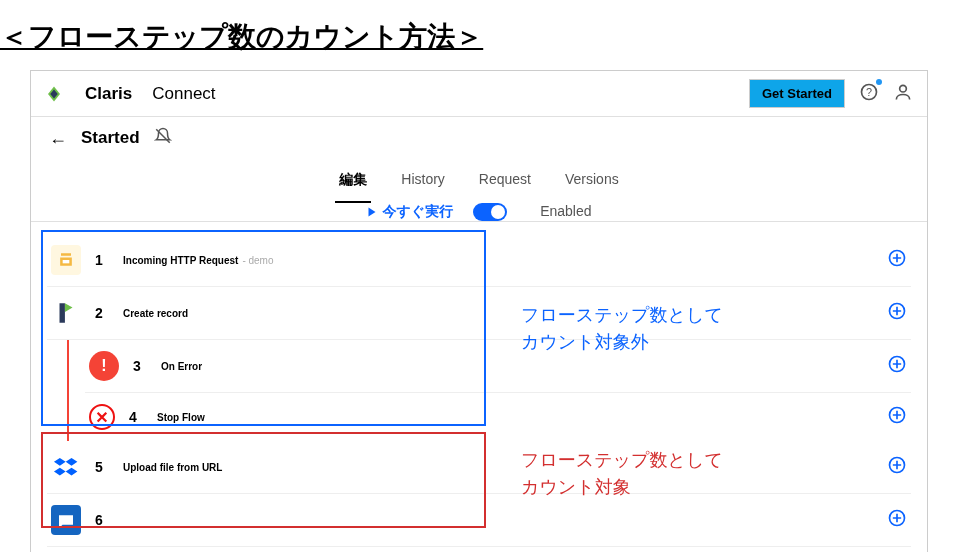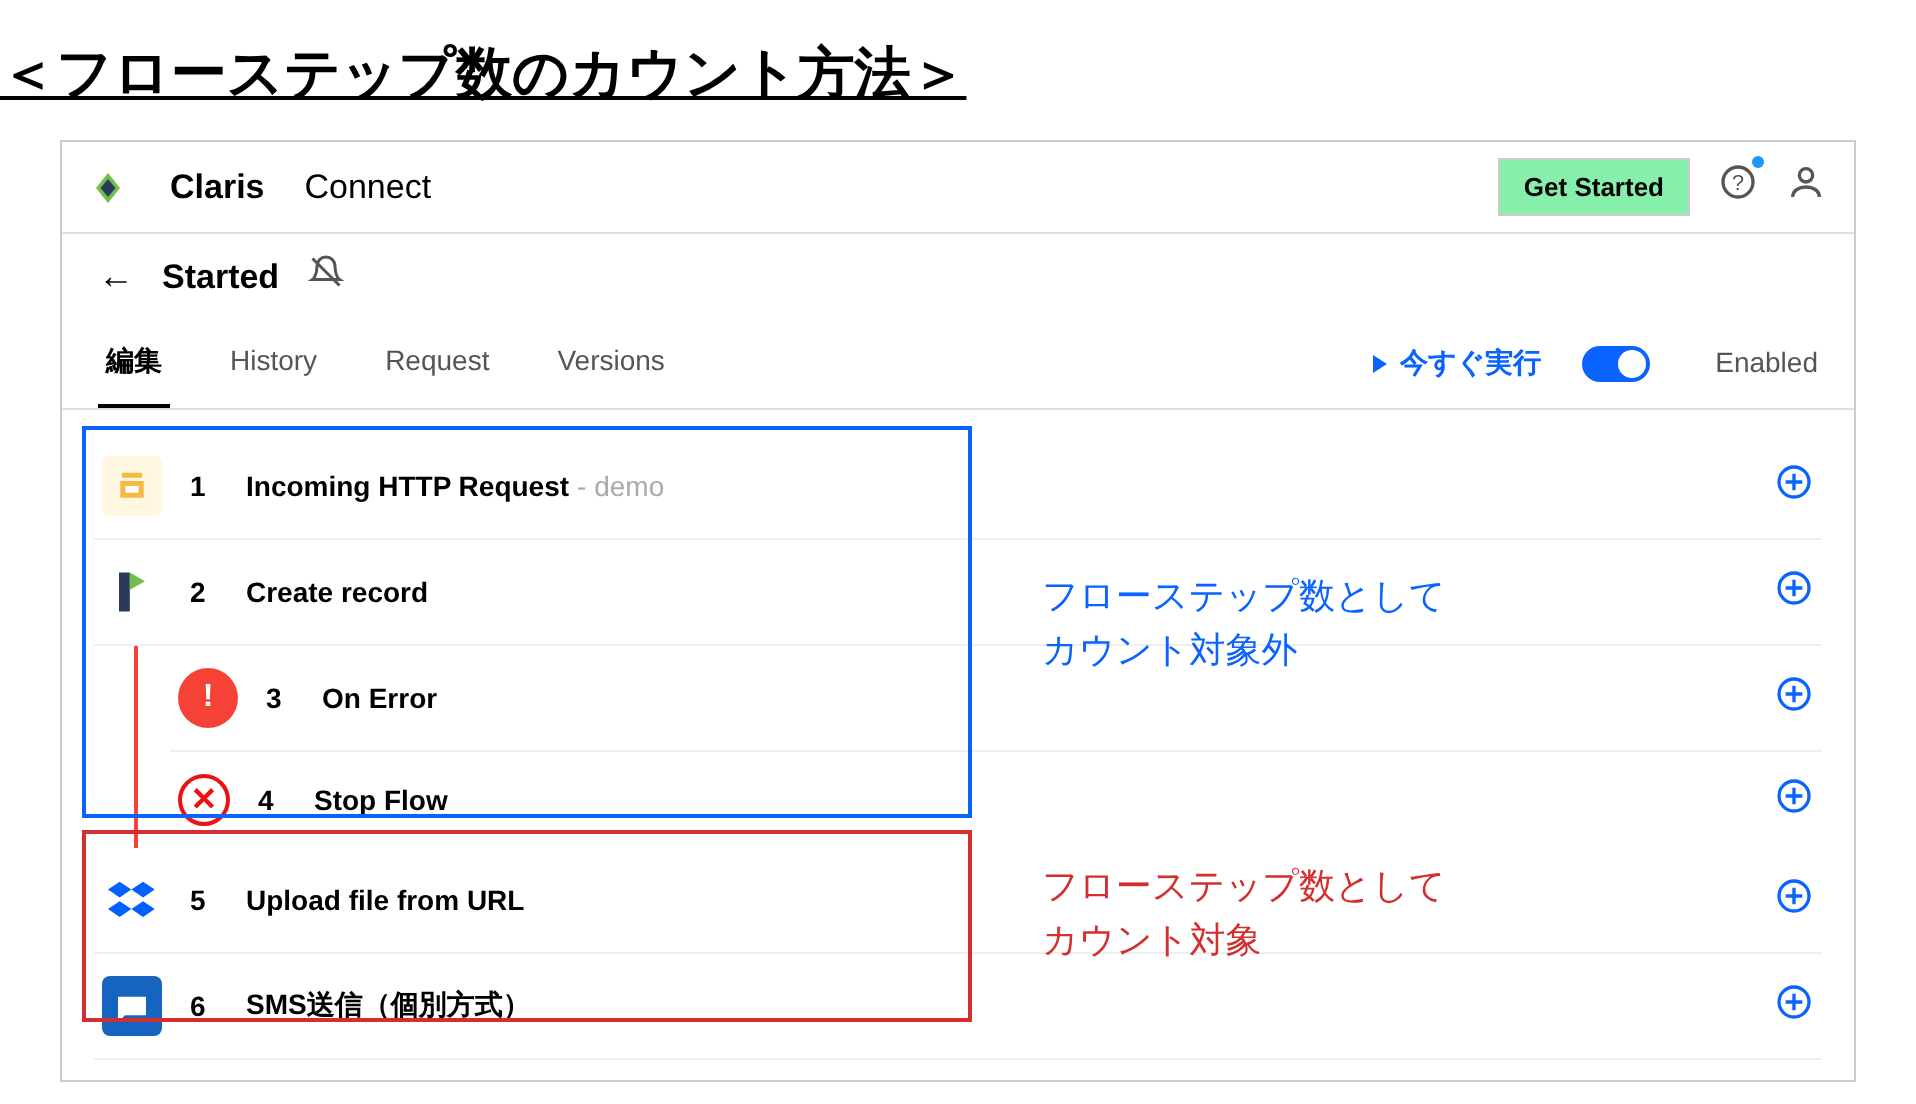--- a/index.html
+++ b/index.html
@@ -8,30 +8,30 @@
     .page-title { font-size: 28px; font-weight: bold; text-decoration: underline; padding: 18px 0 14px; color: #000; }
 
     .app-window { border: 1px solid #ccc; margin: 0 30px; background: #fff; position: relative; }
 
     .top-bar { display: flex; align-items: center; justify-content: space-between; padding: 8px 14px; border-bottom: 1px solid #e0e0e0; }
     .brand { display: flex; align-items: center; gap: 22px; font-size: 17px; }
     .brand-logo { width: 18px; height: 18px; }
     .brand-name { font-weight: bold; }
     .brand-sub { font-weight: 300; margin-left: -2px; }
     .top-right { display: flex; align-items: center; gap: 14px; }
-    .get-started { border: 1px solid #ccc; padding: 6px 12px; font-size: 13px; font-weight: 600; cursor: pointer; background: #86efac; }
+    .get-started { border: 1px solid #ccc; padding: 6px 12px; font-size: 13px; font-weight: 600; cursor: pointer; background: #0ea5e9; }
     .help-icon, .user-icon { cursor: pointer; color: #555; position: relative; }
     .notif-dot { position: absolute; top: -3px; right: -3px; width: 6px; height: 6px; background: #2196F3; border-radius: 50%; }
 
     .sub-bar { display: flex; align-items: center; gap: 14px; padding: 10px 18px; }
     .back-arrow { cursor: pointer; font-size: 18px; }
     .flow-name { font-weight: bold; font-size: 17px; }
     .bell-off { cursor: pointer; color: #555; }
 
-    .tabs-row { display: flex; align-items: center; justify-content: space-between; padding: 0 18px; border-bottom: 1px solid #e0e0e0; }
+    .tabs-row { display: flex; align-items: center; justify-content: space-between; padding: 0 18px; border-bottom: 1px solid #e0e0e0; flex-direction: column; }
     .tabs { display: flex; gap: 26px; }
     .tab { padding: 12px 4px; font-size: 14px; color: #555; cursor: pointer; border-bottom: 2px solid transparent; }
     .tab.active { color: #000; font-weight: 600; border-bottom-color: #000; }
     .tabs-right { display: flex; gap: 20px; }
     .run-now { color: #0b63ff; font-weight: 600; font-size: 14px; cursor: pointer; display: flex; align-items: center; gap: 4px; }
     .toggle { width: 34px; height: 18px; background: #0b63ff; border-radius: 9px; position: relative; cursor: pointer; }
     .toggle::after { content: ""; position: absolute; top: 2px; right: 2px; width: 14px; height: 14px; background: #fff; border-radius: 50%; }
     .enabled-label { font-size: 14px; color: #555; padding-left: 13px; }
 
     .flow-body { padding: 12px 16px 10px; position: relative; }
@@ -44,21 +44,21 @@
     .step-row:last-child { border-bottom: none; }
     .step-left { display: flex; align-items: center; gap: 14px; }
     .step-icon { width: 30px; height: 30px; display: flex; align-items: center; justify-content: center; border-radius: 4px; flex-shrink: 0; }
     .ic-http { background: #fff7e0; }
     .ic-fm { background: #fff; }
     .ic-error { background: #f44336; border-radius: 50%; color: #fff; font-weight: bold; }
     .ic-stop { border: 2px solid #e11; border-radius: 50%; color: #e11; font-weight: bold; width: 26px; height: 26px; }
     .ic-dropbox { color: #0061ff; }
     .ic-sms { background: #1565c0; color: #fff; font-size: 8px; border-radius: 4px; }
     .step-num { font-weight: 600; font-size: 14px; width: 14px; }
-    .step-title { font-weight: 600; font-size: 14px; }
+    .step-title { font-weight: 600; font-size: 10px; }
     .step-meta { color: #aaa; font-weight: normal; margin-left: 4px; }
     .add-btn { color: #0b63ff; cursor: pointer; }
 
     .indent-line { border-left: 2px solid #f44336; margin-left: 20px; padding-left: 16px; }
 
     .annotation { position: absolute; font-size: 18px; line-height: 1.5; }
     .anno-blue { color: #0b63ff; left: 490px; top: 80px; }
     .anno-red  { color: #d32f2f; left: 490px; top: 225px; }
   </style>
 </head>
@@ -220,21 +220,20 @@
 
     <div class="step-row">
       <div class="step-left">
         <span class="step-icon ic-sms">
           <svg width="28" height="28" viewBox="0 0 24 24">
               <rect x="2" y="2" width="20" height="20" rx="3" fill="#1565c0"></rect>
               <path fill="#fff" d="M6 8h12v8H9l-3 3z"></path>
             </svg>
         </span>
         <span class="step-num">6</span>
-        <span class="step-title">SMS送信（個別方式）</span>
       </div>
       <span class="add-btn">
         <svg width="20" height="20" viewBox="0 0 24 24" fill="none" stroke="#0b63ff" stroke-width="2">
             <circle cx="12" cy="12" r="9"></circle>
             <path d="M12 7v10M7 12h10"></path>
           </svg>
       </span>
     </div>
 
     <div class="annotation anno-blue">

